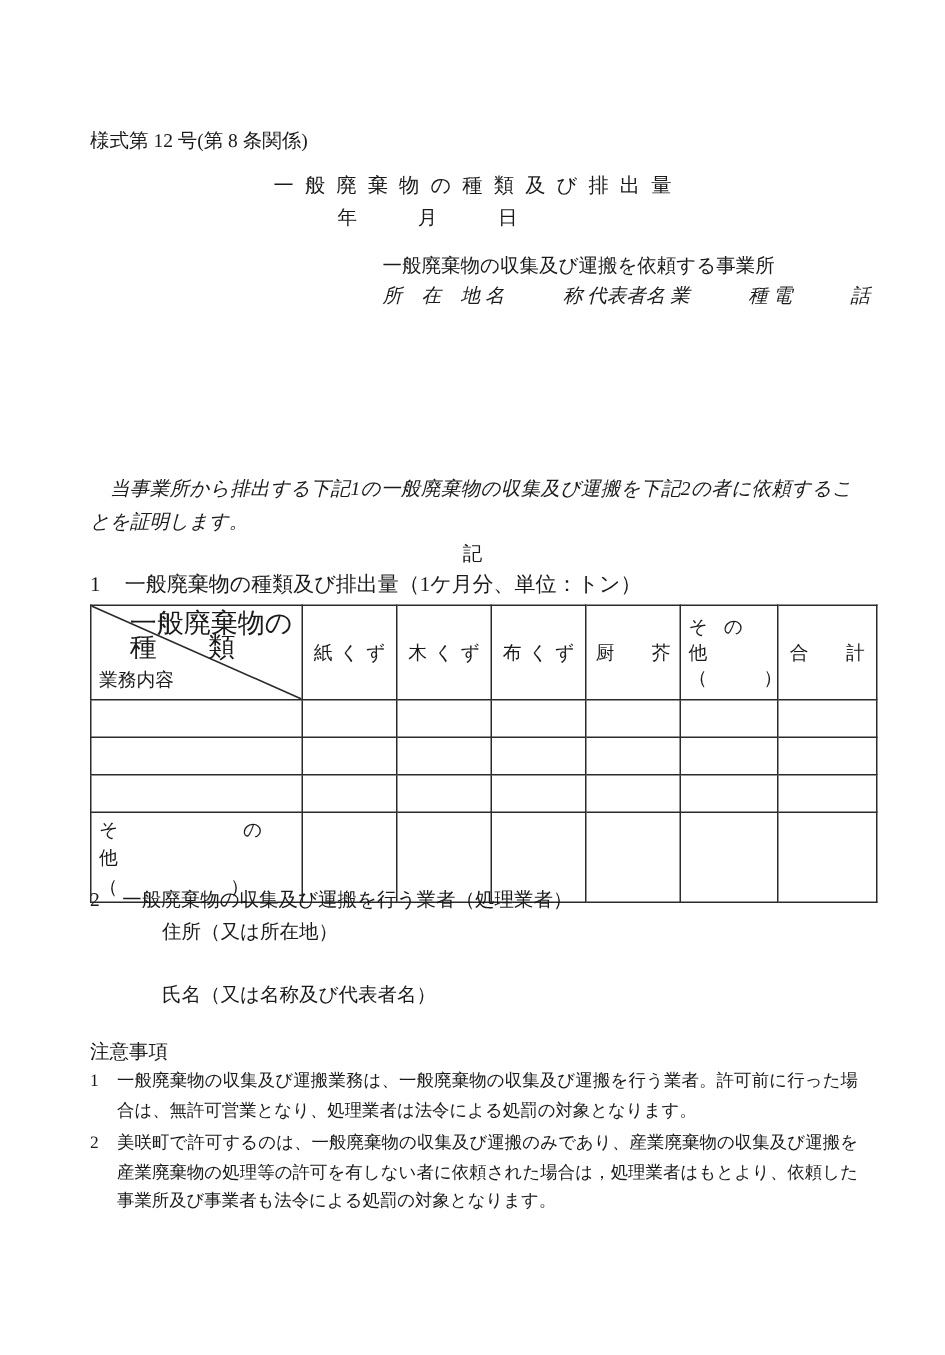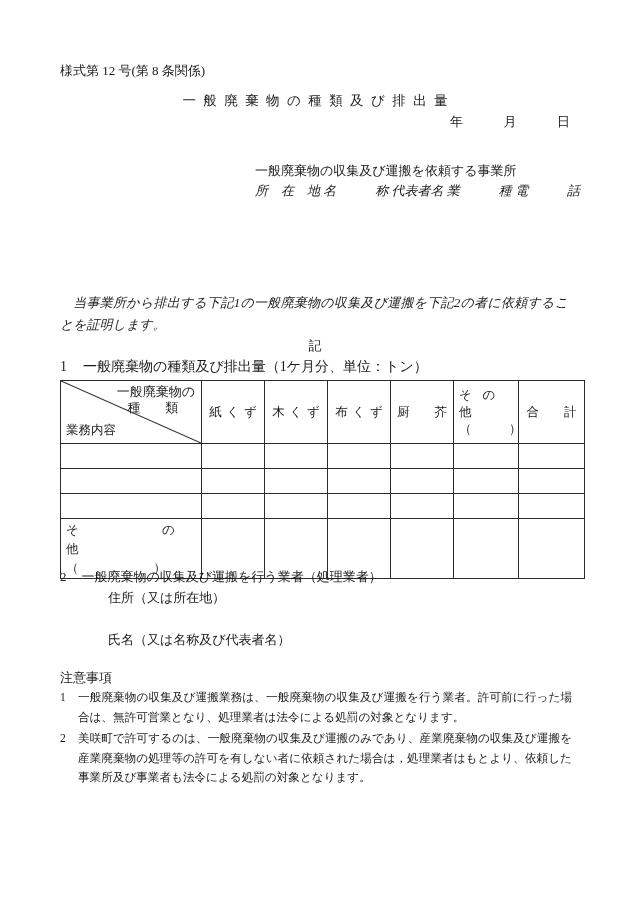--- a/index.html
+++ b/index.html
@@ -12,20 +12,21 @@
     height: 903px;
     position: relative;
     font-family: "Liberation Serif", "DejaVu Serif", serif;
     color: #1a1a1a;
     font-size: 12.5px;
     overflow: hidden;
   }
   .page {
     position: absolute;
     inset: 0;
+    margin-top: 23px;
   }
 
   
   .abs { position: absolute; white-space: nowrap; }
 
   
   #form-number {
     left: 60px; top: 62px;
     font-size: 13px;
   }
@@ -33,29 +34,29 @@
     left: 0; right: 0; top: 92px;
     text-align: center;
     font-size: 13.5px;
     letter-spacing: 0.55em;
     text-indent: 0.55em;
     white-space: nowrap;
   }
   #date-line {
     left: 0; top: 113px;
     width: 570px;
-    text-align: right;
+    text-align: center;
     font-size: 13px;
   }
   #date-line span { display: inline-block; }
   .date-gap { width: 34px; }
 
   
   #requester-block {
-    left: 255px; top: 161px;
+    left: 255px; top: 144px;
     line-height: 19.6px;
     font-size: 13px;
   }
   #requester-block .lbl { display: inline-block; font-style: italic; }
 
   
   #statement {
     left: 60px; top: 292px;
     width: 508px;
     line-height: 22px;
@@ -105,23 +106,23 @@
   }
   .head-cell .diag {
     position: absolute;
     left: 0; top: 0;
     width: 100%; height: 100%;
     pointer-events: none;
   }
   .head-label-type {
     position: absolute;
     right: 6px; top: 3px;
-    text-align: center;
+    text-align: left;
     line-height: 16px;
-    font-size: 13px;
+    font-size: 18px;
   }
   .head-label-type .l2 { letter-spacing: 0.45em; padding-right: 0.0em; }
   .head-label-work {
     position: absolute;
     left: 5px; bottom: 4px;
     font-size: 12.5px;
   }
 
   .item-cell {
     text-align: center;

